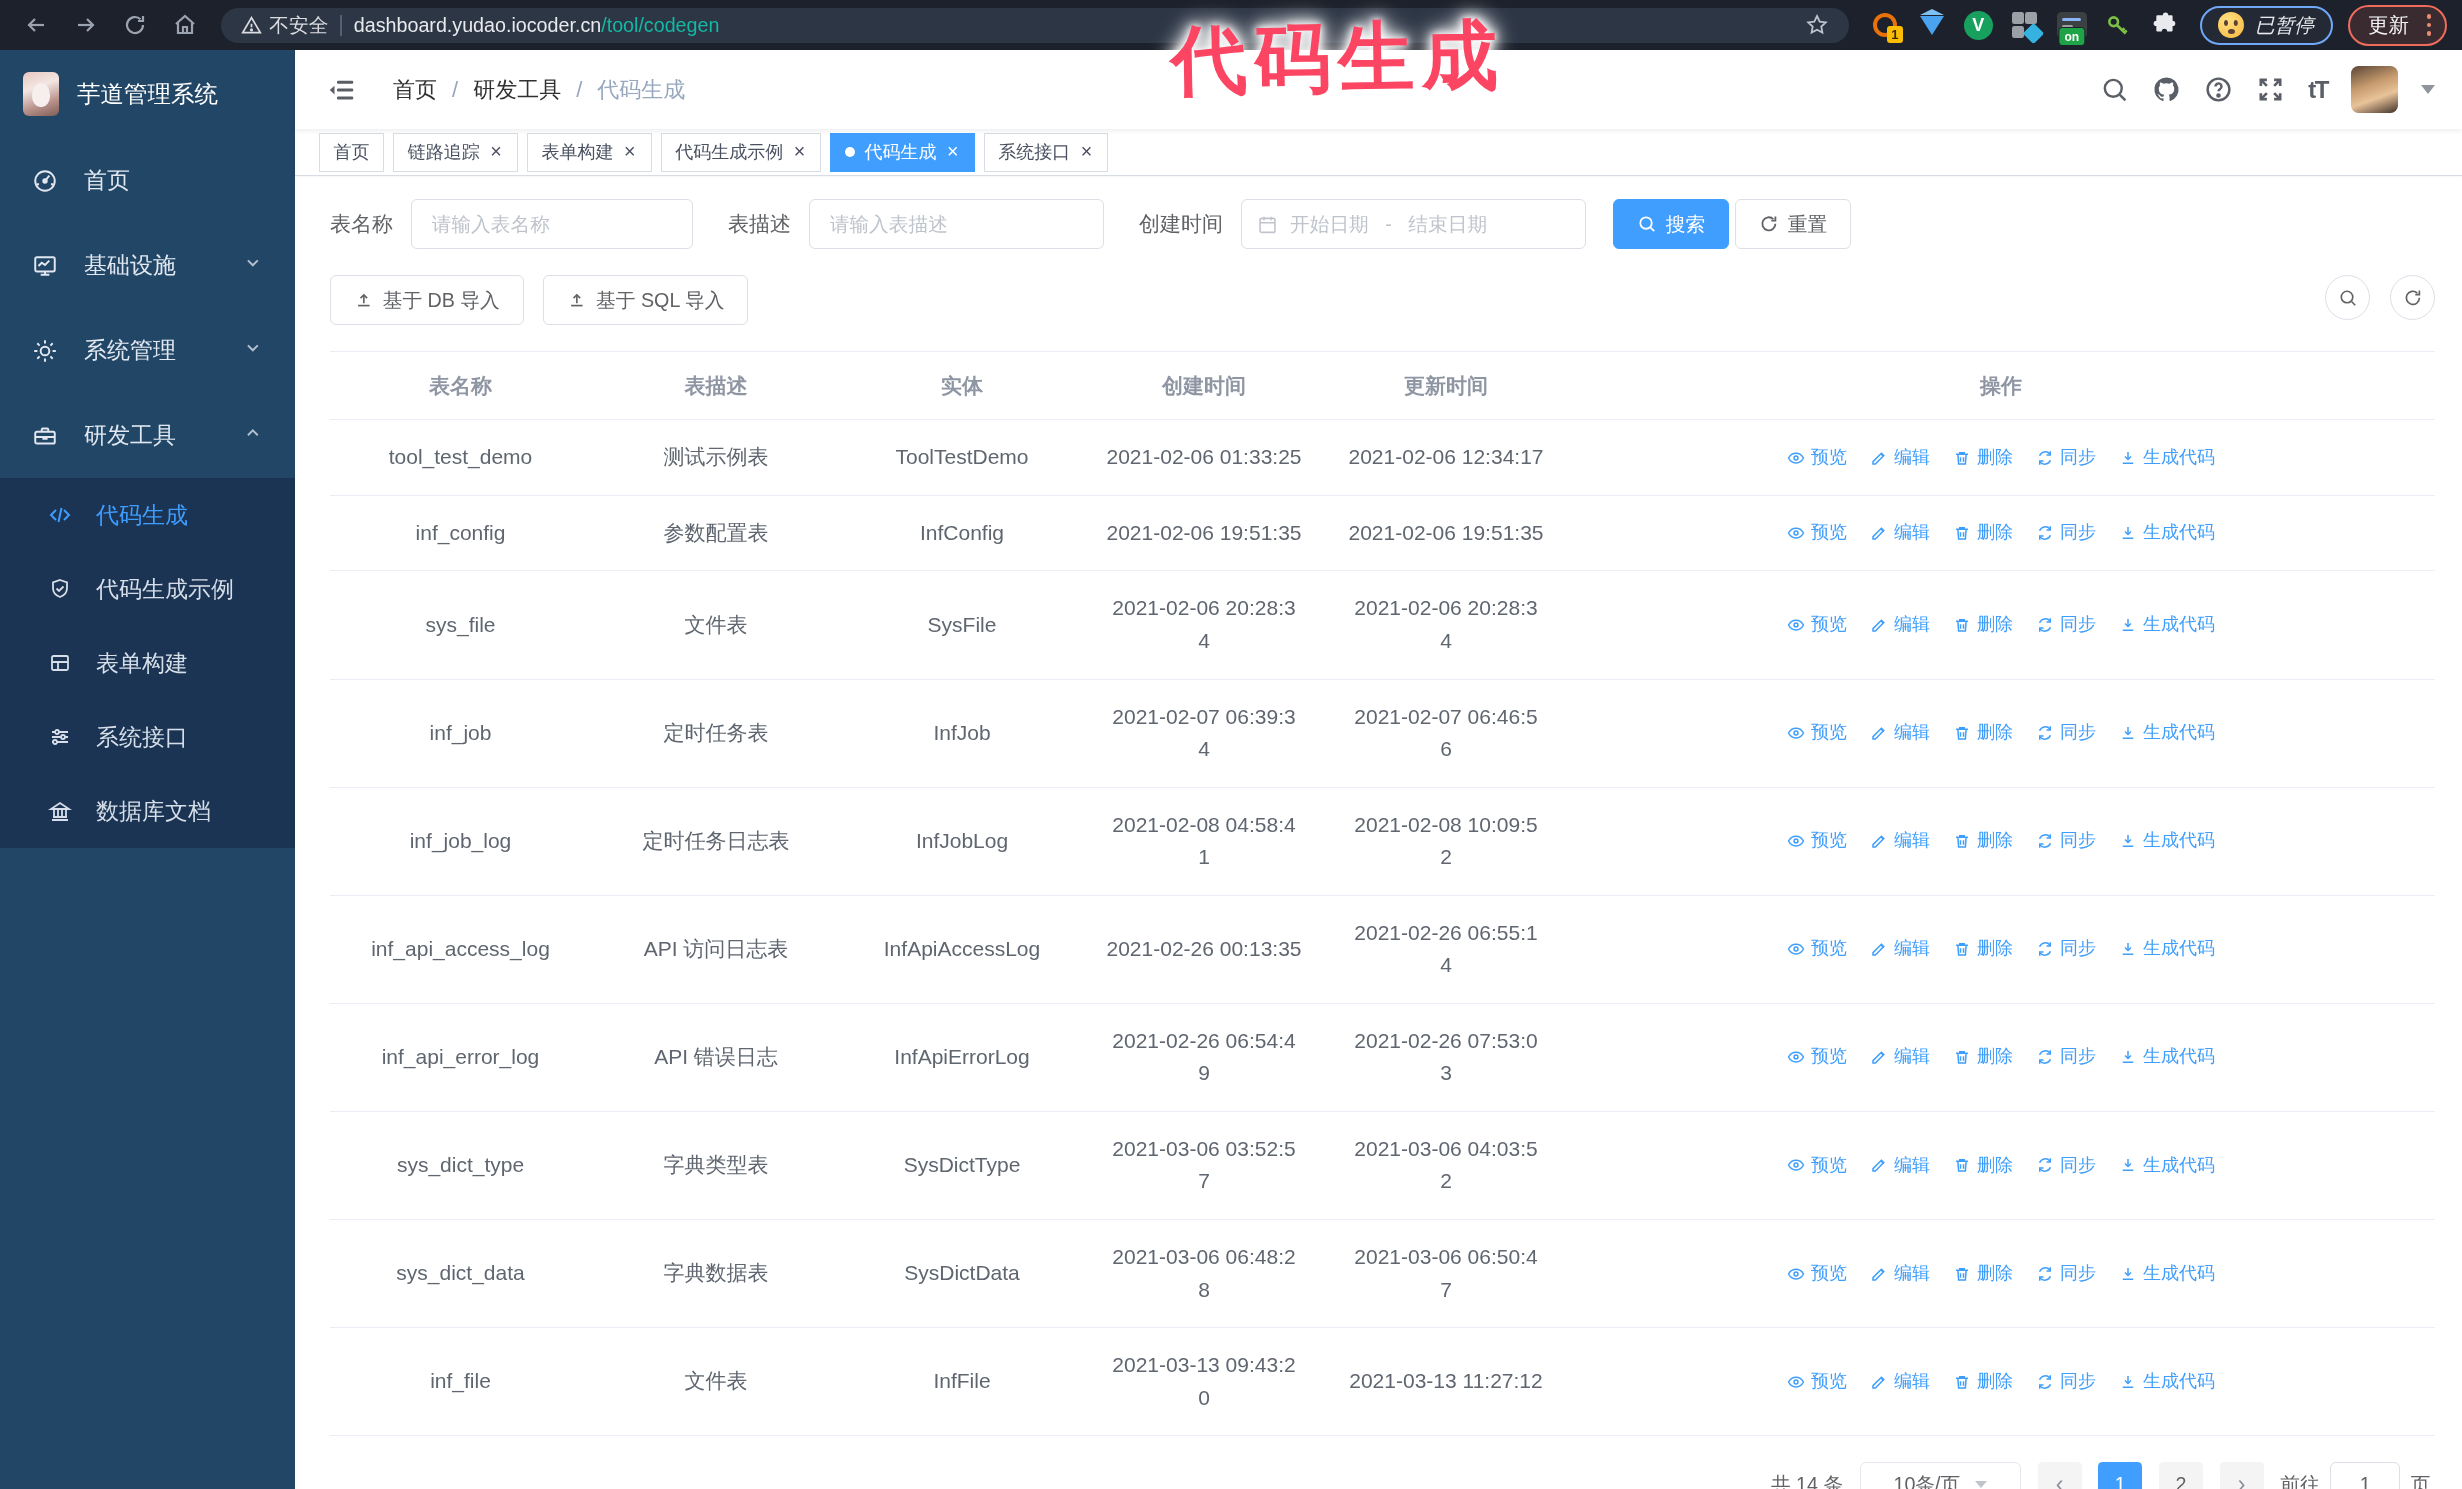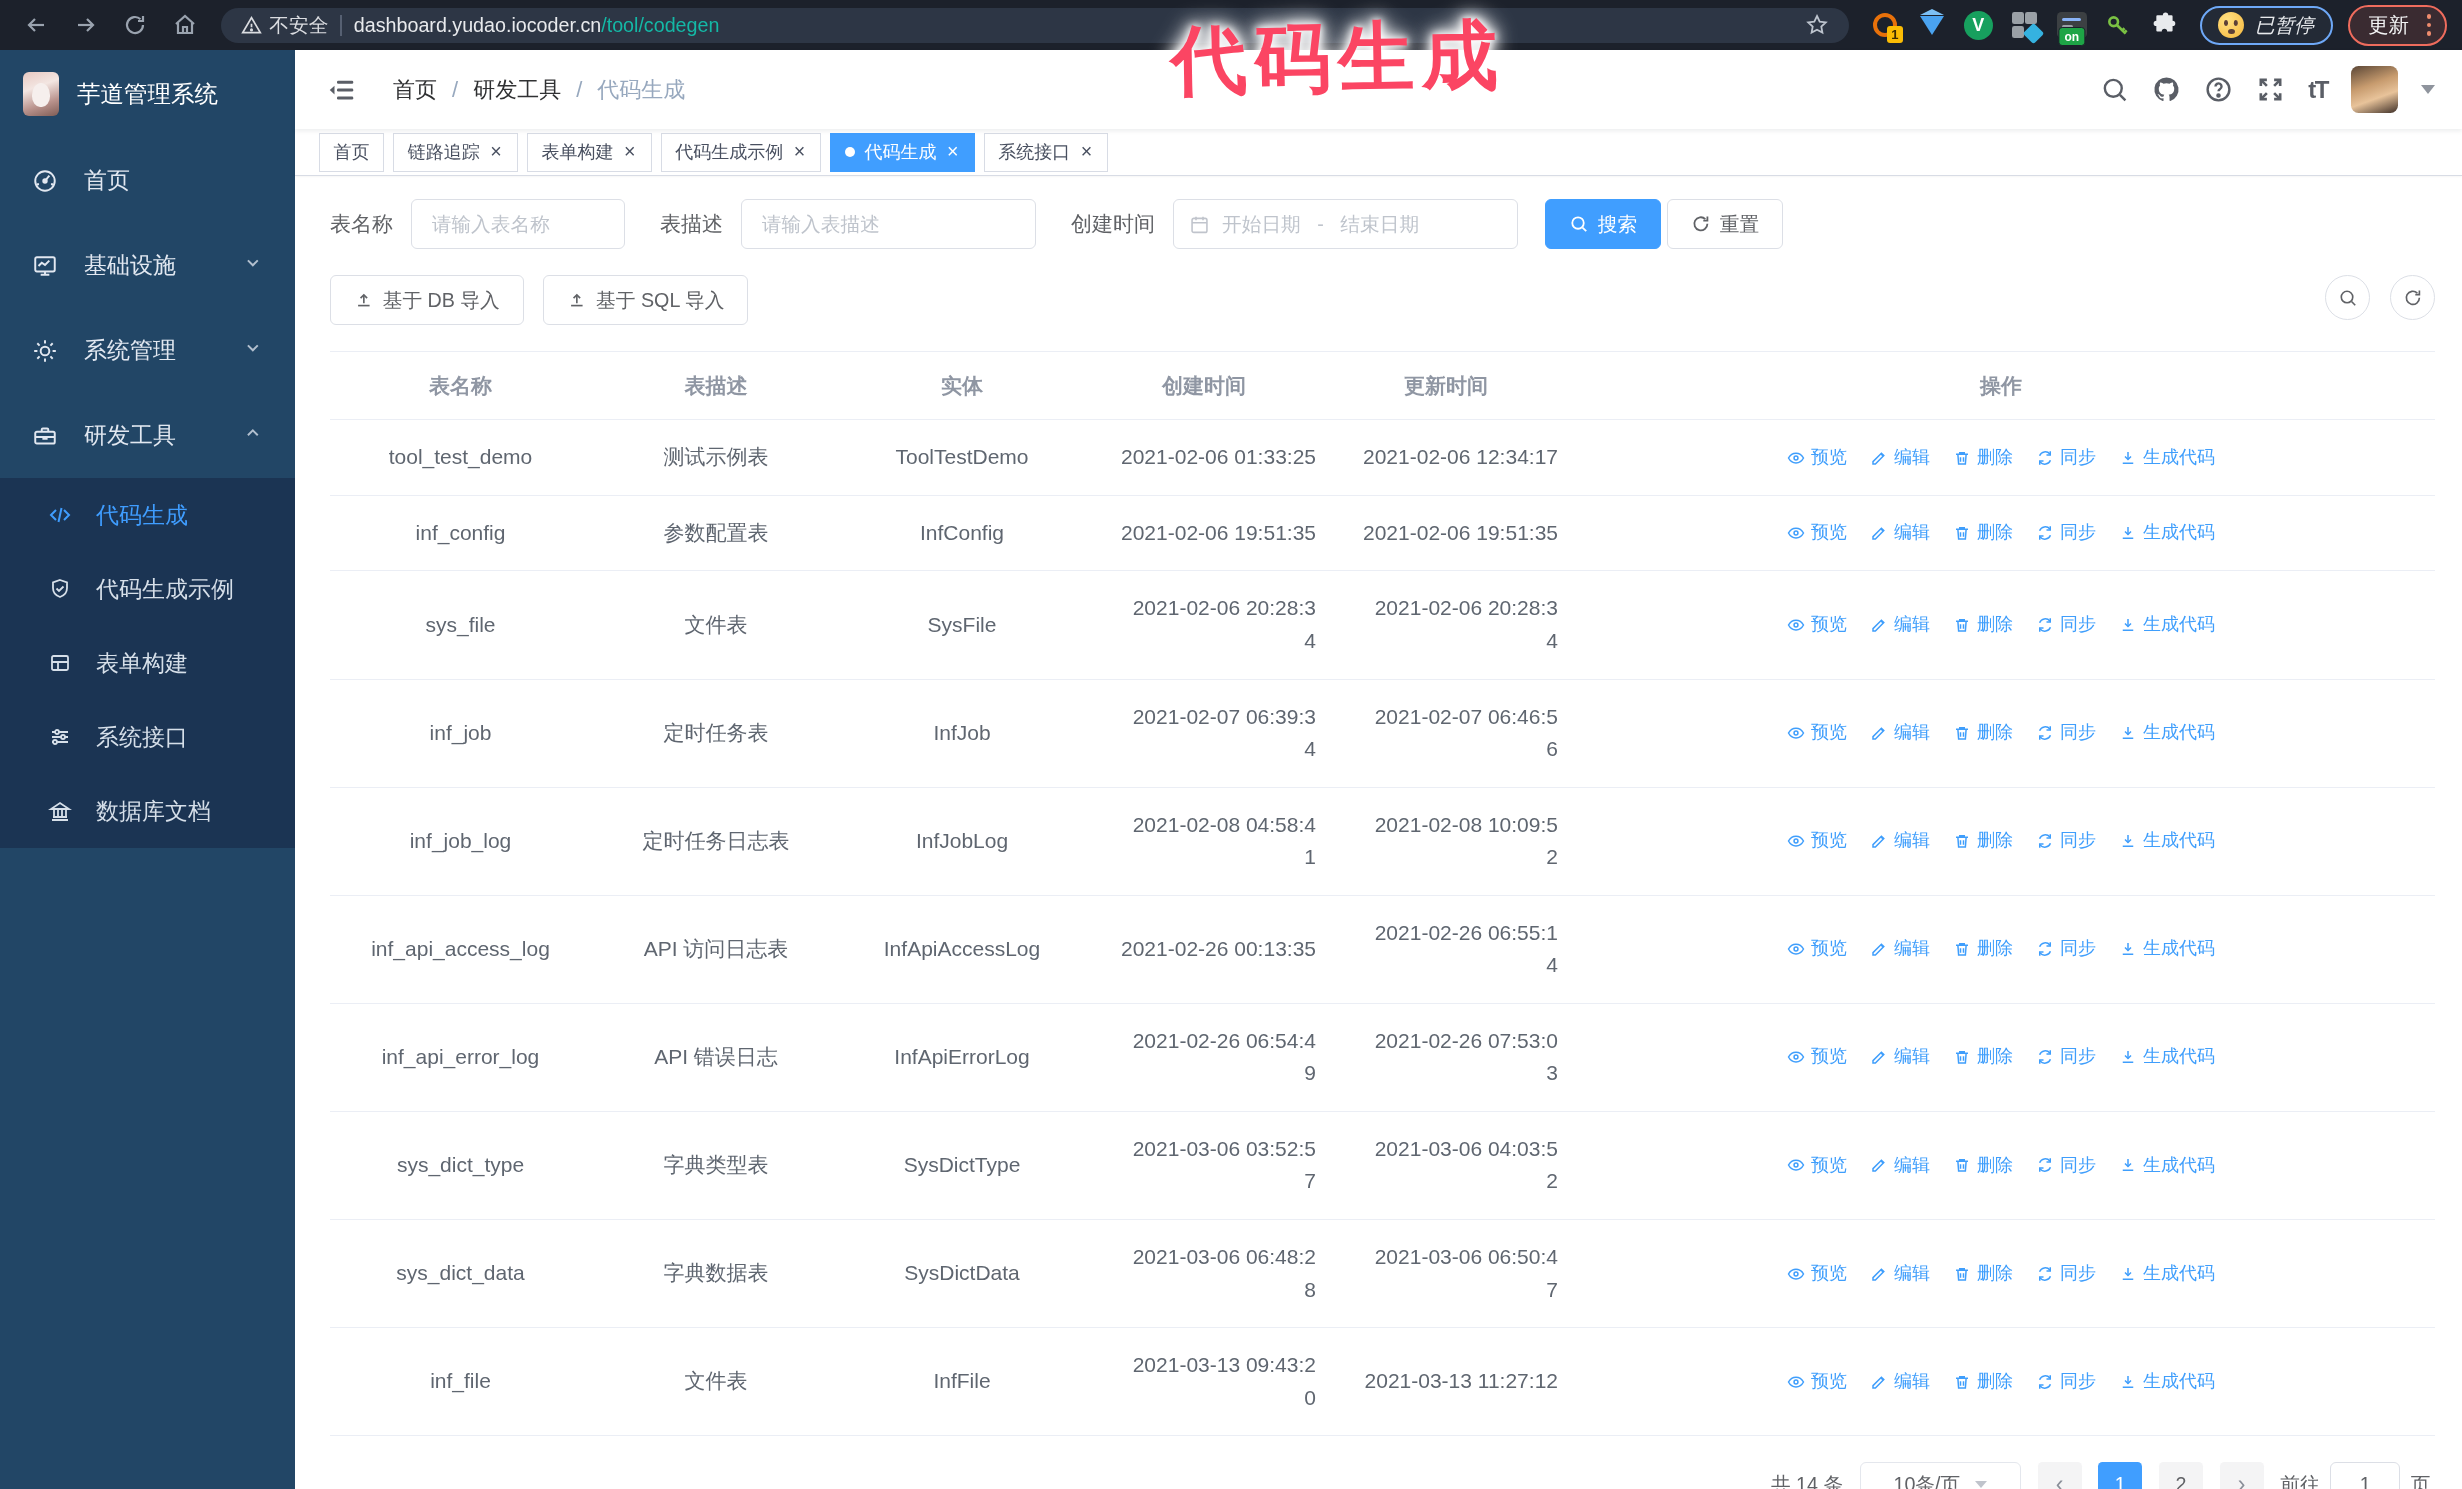--- a/index.html
+++ b/index.html
@@ -82,41 +82,41 @@
   .tag .dot { width:10.6px; height:10.6px; border-radius:50%; background:#fff; }
   .tag .close { font-size:19.7px; line-height:1; padding:0 1.5px; color:inherit; }
   .tag.active { background:#409eff; border-color:#409eff; color:#fff; }
 
   .page-body { flex:1; display:flex; flex-direction:column; padding:23px 27px 18px 35px; min-height:0; }
 
   .filter-row { display:flex; align-items:center; font-size:21px; color:#606266; margin-bottom:26px; }
   .f-label { margin-right:18px; white-space:nowrap; }
   .inp { height:50px; border:0.8px solid #dcdfe6; border-radius:6px; background:#fff; font-size:19.7px; color:#606266; padding:0 19.7px; font-family:inherit; }
   .inp::placeholder { color:#bfc4cc; }
-  .w-name { width:214px; margin-right:35px; }
+  .w-name { width:282px; margin-right:35px; }
   .w-desc { width:295px; margin-right:35px; }
   .daterange { width:345px; height:50px; border:0.8px solid #dcdfe6; border-radius:6px; display:flex; align-items:center; padding:0 15px; gap:12px; color:#bfc4cc; font-size:19.7px; margin-right:27px; }
   .daterange .cal { color:#c0c4cc; display:flex; }
   .daterange .cal svg { width:21px; height:21px; }
   .daterange .dsep { color:#bfc4cc; padding:0 4.5px; }
   .btn { height:50px; display:inline-flex; align-items:center; gap:9px; border-radius:6px; font-size:19.7px; padding:0 23px; cursor:pointer; border:0.8px solid transparent; white-space:nowrap; }
   .btn svg { width:19.7px; height:19.7px; }
   .btn-primary { background:#409eff; color:#fff; border-color:#409eff; }
   .btn-plain { background:#fff; color:#606266; border-color:#dcdfe6; margin-left:6px; }
 
   .import-row { display:flex; align-items:flex-start; margin-bottom:26px; }
   .import-row .btn-plain { margin-left:0; margin-right:19.7px; }
   .right-circles { margin-left:auto; display:flex; gap:19.7px; }
   .circle-btn { width:45px; height:45px; border-radius:50%; border:0.8px solid #dcdfe6; background:#fff; display:flex; align-items:center; justify-content:center; color:#606266; cursor:pointer; }
   .circle-btn svg { width:19.7px; height:19.7px; }
 
   table.grid { width:100%; border-collapse:collapse; table-layout:fixed; }
   .grid th { font-size:21px; color:#8f96a3; font-weight:bold; padding:19.7px 9px; border-bottom:0.8px solid #ebeef5; border-top:0.8px solid #ebeef5; text-align:center; background:#fff; }
   .grid td { font-size:21px; color:#5f6670; padding:21px 9px; border-bottom:0.8px solid #ebeef5; text-align:center; line-height:1.55; word-break:break-all; }
-  .grid td.datecell { white-space:pre-line;text-align:right; }
+  .grid td.datecell { white-space:pre-line; }
   .actions { display:flex; justify-content:center; align-items:center; gap:23px; white-space:nowrap; }
   .alink { color:#3f9efc; font-size:18px; display:inline-flex; align-items:center; gap:6px; cursor:pointer; }
   .alink svg { width:18px; height:18px; }
 
   .pagination { margin-top:auto; display:flex; align-items:center; justify-content:flex-end; gap:16.7px; padding:26px 4.5px 7.6px 0; font-size:19.7px; color:#606266; }
   .page-size { width:161px; height:44px; border:0.8px solid #e4e7ed; border-radius:6px; display:flex; align-items:center; justify-content:center; gap:15px; color:#606266; cursor:pointer; background:#fff; }
   .page-size .chev { width:0; height:0; border-left:6.8px solid transparent; border-right:6.8px solid transparent; border-top:7.6px solid #c0c4cc; }
   .pg-btn { min-width:44px; height:44px; border-radius:4.5px; background:#f4f4f5; display:flex; align-items:center; justify-content:center; color:#606266; font-size:19.7px; cursor:pointer; }
   .pg-btn.arrow { color:#8a8f99; font-size:23px; }
   .pg-btn.active { background:#409eff; color:#fff; }

